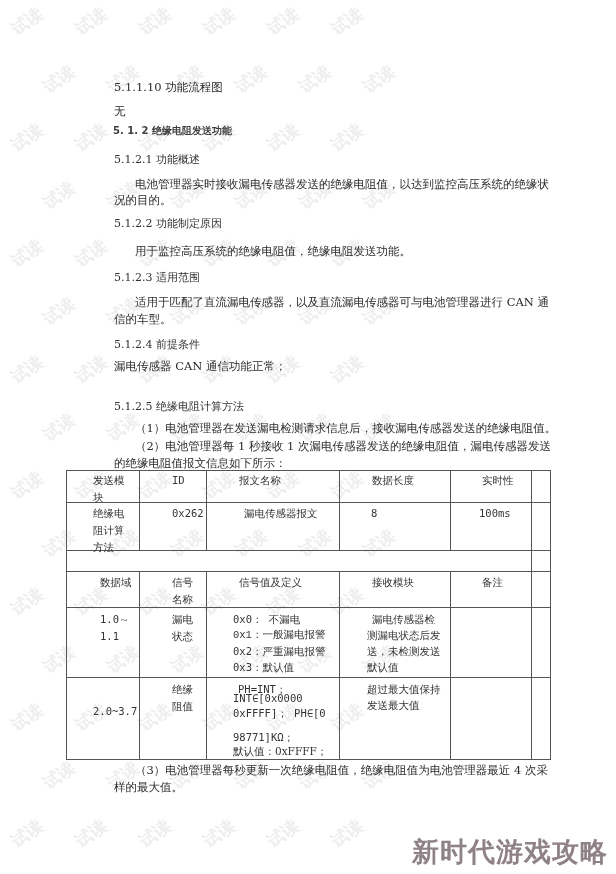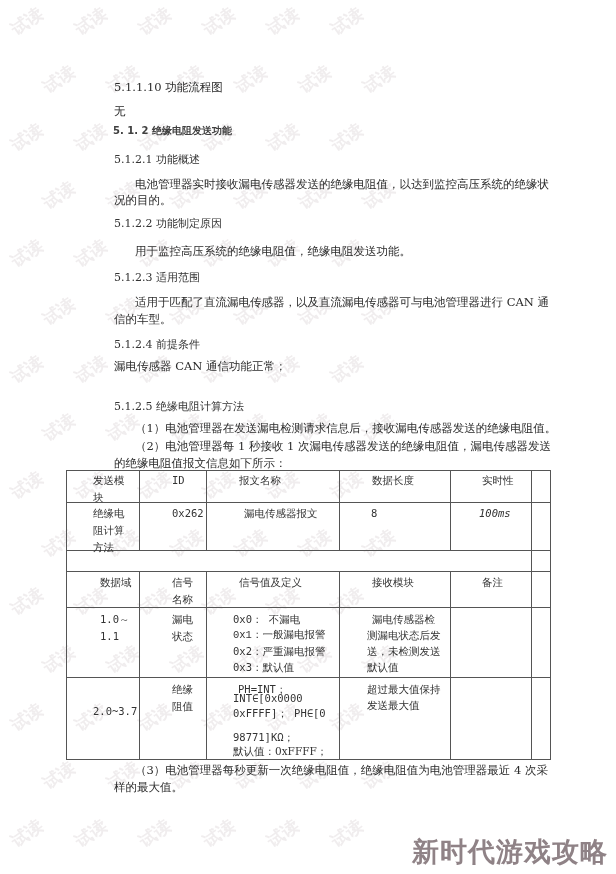--- a/index.html
+++ b/index.html
@@ -196,21 +196,21 @@
     <div class="cell cjk" style="left:27px; top:2px; width:40px; white-space:normal; word-break:break-all;">发送模块</div>
     <div class="cell" style="left:106px; top:2px;">ID</div>
     <div class="cell cjk" style="left:173px; top:2px;">报文名称</div>
     <div class="cell cjk" style="left:306px; top:2px;">数据长度</div>
     <div class="cell cjk" style="left:416px; top:2px;">实时性</div>
 
     <div class="cell cjk" style="left:27px; top:35px; width:40px; white-space:normal; word-break:break-all;">绝缘电阻计算方法</div>
     <div class="cell" style="left:106px; top:35px;">0x262</div>
     <div class="cell cjk" style="left:178px; top:35px;">漏电传感器报文</div>
     <div class="cell" style="left:305px; top:35px;">8</div>
-    <div class="cell" style="left:413px; top:35px;font-style:italic;">100ms</div>
+    <div class="cell" style="left:413px; top:35px;">100ms</div>
 
     <div class="cell cjk" style="left:34px; top:104px;">数据域</div>
     <div class="cell cjk" style="left:106px; top:104px; width:26px; white-space:normal; word-break:break-all;">信号名称</div>
     <div class="cell cjk" style="left:173px; top:104px;">信号值及定义</div>
     <div class="cell cjk" style="left:306px; top:104px;">接收模块</div>
     <div class="cell cjk" style="left:416px; top:104px;">备注</div>
 
     <div class="cell" style="left:34px; top:141px; width:30px; white-space:normal; word-break:break-all;">1.0～1.1</div>
     <div class="cell cjk" style="left:106px; top:141px; width:26px; white-space:normal; word-break:break-all;">漏电状态</div>
     <div class="cell" style="left:167px; top:141px;">0x0：  不漏电</div>

